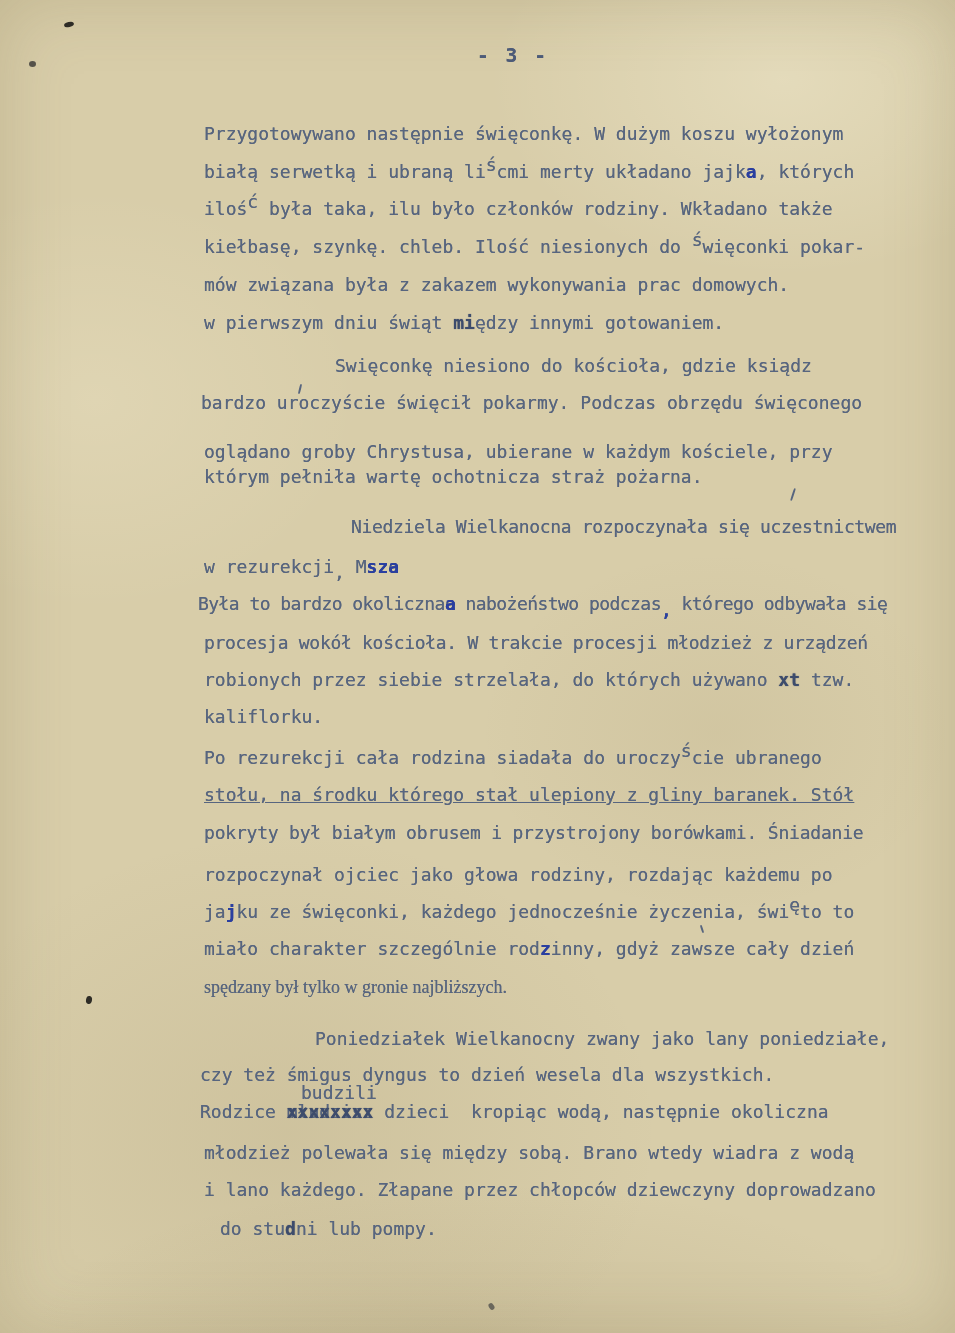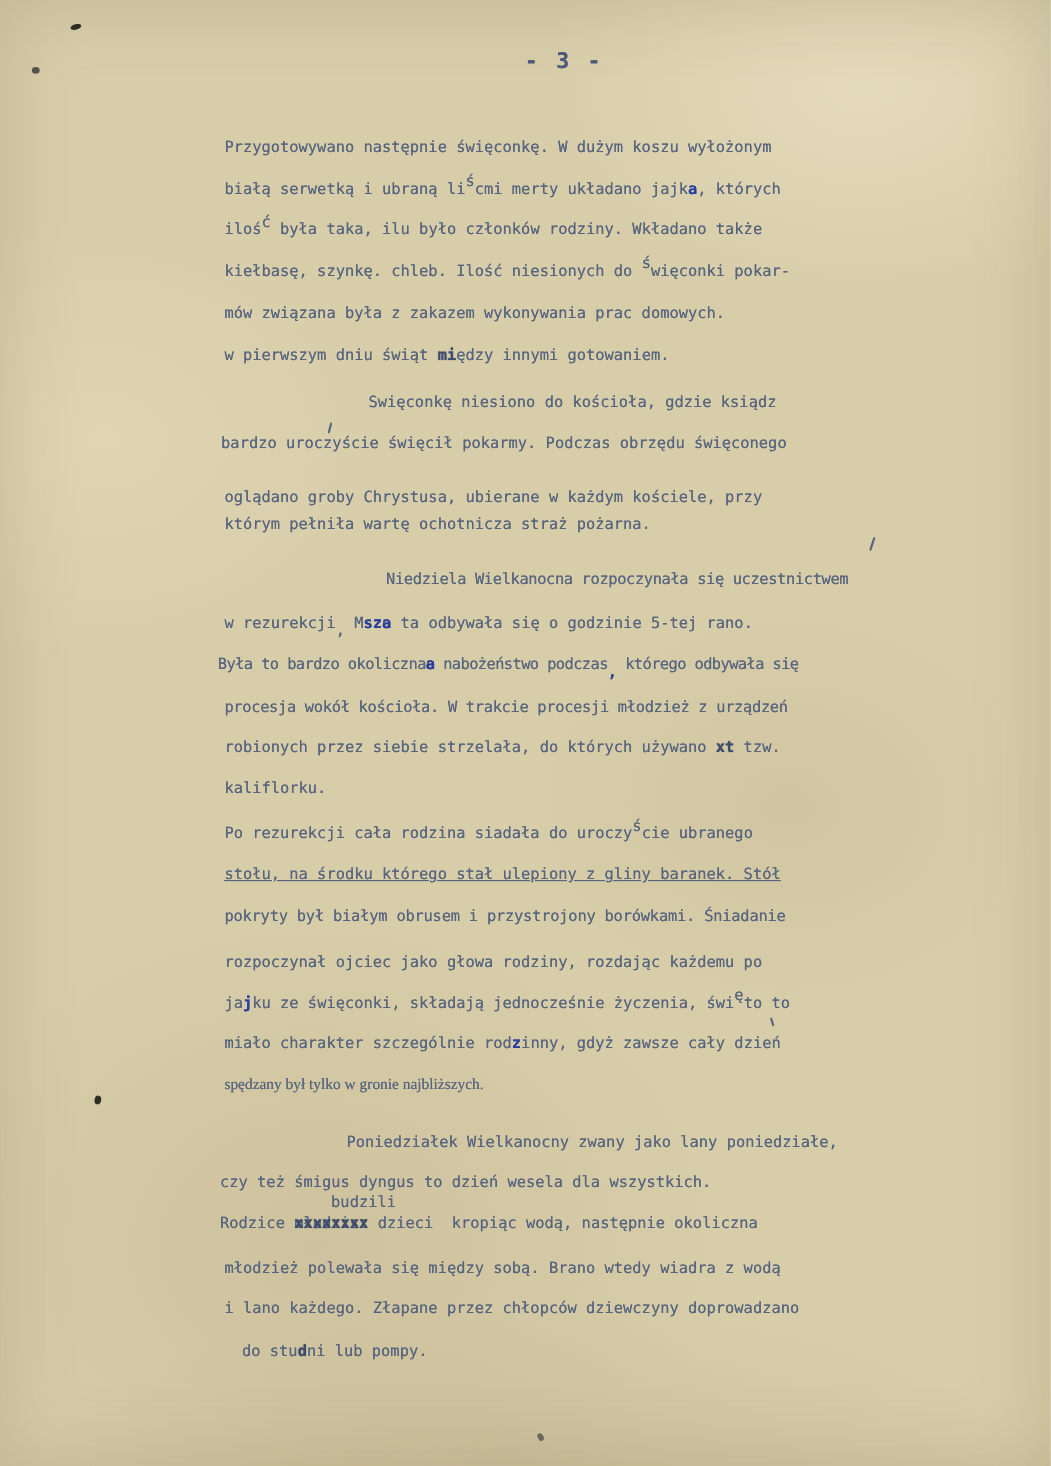--- a/index.html
+++ b/index.html
@@ -19,21 +19,21 @@
     box-shadow:inset 0 0 70px rgba(115,98,60,0.22);
   }
   .header-line{
     position:absolute;left:477px;top:44px;
     font-size:19.6px;font-weight:bold;letter-spacing:2.5px;
     color:#4d5b78;text-shadow:0 0 0.6px rgba(70,85,115,0.85);
     white-space:pre;
   }
   .line{
     position:absolute;white-space:pre;
-    font-size:14px;line-height:26px;
+    font-size:18px;line-height:26px;
     color:#57657f;text-shadow:0 0 0.6px rgba(72,88,118,0.75);
   }
   .seg{display:inline;}
   .seg-pen{color:#2a3fa0;font-weight:bold;text-shadow:0 0 0.5px rgba(35,55,150,0.9);}
   .seg-tb{color:#3d4c6c;font-weight:bold;text-shadow:0 0 1px rgba(50,65,100,0.9);}
   .seg-sup{position:relative;top:-7px;}
   .seg-low{position:relative;top:6px;}
   .seg-penlow{position:relative;top:7px;color:#2a3fa0;font-weight:bold;}
   .xout{position:relative;display:inline-block;}
   .xout .over{position:absolute;left:0;top:0;white-space:pre;}
@@ -49,30 +49,30 @@
       <div class="line" style="left: 204px; top: 159px;"><span class="seg seg-t">białą serwetką i ubraną li</span><span class="seg seg-sup">ś</span><span class="seg seg-t">cmi merty układano jajk</span><span class="seg seg-pen">a</span><span class="seg seg-t">, których</span></div>
       <div class="line" style="left: 204px; top: 196px;"><span class="seg seg-t">iloś</span><span class="seg seg-sup">ć</span><span class="seg seg-t"> była taka, ilu było członków rodziny. Wkładano także</span></div>
       <div class="line" style="left: 204px; top: 234px;"><span class="seg seg-t">kiełbasę, szynkę. chleb. Ilość niesionych do </span><span class="seg seg-sup">ś</span><span class="seg seg-t">więconki pokar-</span></div>
       <div class="line" style="left: 204px; top: 272px;"><span class="seg seg-t">mów związana była z zakazem wykonywania prac domowych.</span></div>
       <div class="line" style="left: 204px; top: 310px;"><span class="seg seg-t">w pierwszym dniu świąt </span><span class="seg seg-tb">mi</span><span class="seg seg-t">ędzy innymi gotowaniem.</span></div>
       <div class="line" style="left: 335px; top: 353px;"><span class="seg seg-t">Swięconkę niesiono do kościoła, gdzie ksiądz</span></div>
       <div class="line" style="left: 201px; top: 390px;"><span class="seg seg-t">bardzo uroczyście święcił pokarmy. Podczas obrzędu święconego</span></div>
       <div class="line" style="left: 204px; top: 427px; margin-top: 12px;"><span class="seg seg-t">oglądano groby Chrystusa, ubierane w każdym kościele, przy</span></div>
       <div class="line" style="left: 204px; top: 464px;"><span class="seg seg-t">którym pełniła wartę ochotnicza straż pożarna.</span></div>
       <div class="line" style="left: 351px; top: 514px; letter-spacing: -0.35px;"><span class="seg seg-t">Niedziela Wielkanocna rozpoczynała się uczestnictwem</span></div>
-      <div class="line" style="left: 204px; top: 554px;"><span class="seg seg-t">w rezurekcji</span><span class="seg seg-low">,</span><span class="seg seg-t"> M</span><span class="seg seg-xout xout"><span class="base">sze</span><span class="over seg-pen">sza</span></span><span class="seg seg-t"> ta odbywała się o godzinie 5-tej rano.</span></div>
+      <div class="line" style="left: 204px; top: 554px;"><span class="seg seg-t">w rezurekcji</span><span class="seg seg-low">,</span><span class="seg seg-t"> M</span><span class="seg seg-xout xout"><span class="base">sze</span><span class="over seg-pen">sza</span></span></div>
       <div class="line" style="left: 198px; top: 591px; letter-spacing: -0.55px;"><span class="seg seg-t">Była to bardzo okoliczna</span><span class="seg seg-xout xout"><span class="base">e</span><span class="over seg-pen">a</span></span><span class="seg seg-t"> nabożeństwo podczas</span><span class="seg seg-penlow">,</span><span class="seg seg-t"> którego odbywała się</span></div>
       <div class="line" style="left: 204px; top: 630px; letter-spacing: -0.3px;"><span class="seg seg-t">procesja wokół kościoła. W trakcie procesji młodzież z urządzeń</span></div>
       <div class="line" style="left: 204px; top: 667px;"><span class="seg seg-t">robionych przez siebie strzelała, do których używano </span><span class="seg seg-tb">xt</span><span class="seg seg-t"> tzw.</span></div>
       <div class="line" style="left: 204px; top: 704px;"><span class="seg seg-t">kaliflorku.</span></div>
       <div class="line" style="left: 204px; top: 745px;"><span class="seg seg-t">Po rezurekcji cała rodzina siadała do uroczy</span><span class="seg seg-sup">ś</span><span class="seg seg-t">cie ubranego</span></div>
       <div class="line" style="left: 204px; top: 782px; text-decoration: underline;"><span class="seg seg-t">stołu, na środku którego stał ulepiony z gliny baranek. Stół</span></div>
       <div class="line" style="left: 204px; top: 820px; letter-spacing: -0.2px;"><span class="seg seg-t">pokryty był białym obrusem i przystrojony borówkami. Śniadanie</span></div>
       <div class="line" style="left: 204px; top: 862px;"><span class="seg seg-t">rozpoczynał ojciec jako głowa rodziny, rozdając każdemu po</span></div>
-      <div class="line" style="left: 204px; top: 899px;"><span class="seg seg-t">ja</span><span class="seg seg-pen">j</span><span class="seg seg-t">ku ze święconki, składają jednocześnie życzenia, świ</span><span class="seg seg-sup">ę</span><span class="seg seg-t">to to</span></div>
+      <div class="line" style="left: 204px; top: 899px;"><span class="seg seg-t">ja</span><span class="seg seg-pen">j</span><span class="seg seg-t">ku ze święconki, każdego jednocześnie życzenia, świ</span><span class="seg seg-sup">ę</span><span class="seg seg-t">to to</span></div>
       <div class="line" style="left: 204px; top: 936px;"><span class="seg seg-t">miało charakter szczególnie rod</span><span class="seg seg-pen">z</span><span class="seg seg-t">inny, gdyż zawsze cały dzień</span></div>
       <div class="line" style="left: 204px; top: 974px; font-family: Liberation Serif, serif;"><span class="seg seg-t">spędzany był tylko w gronie najbliższych.</span></div>
       <div class="line" style="left: 315px; top: 1026px;"><span class="seg seg-t">Poniedziałek Wielkanocny zwany jako lany poniedziałe,</span></div>
       <div class="line" style="left: 200px; top: 1062px;"><span class="seg seg-t">czy też śmigus dyngus to dzień wesela dla wszystkich.</span></div>
       <div class="line" style="left: 301px; top: 1080px;"><span class="seg seg-t">budzili</span></div>
       <div class="line" style="left: 200px; top: 1099px;"><span class="seg seg-t">Rodzice </span><span class="seg seg-xout xout"><span class="base">młudzisz</span><span class="over seg-tb">xxxxxxxx</span></span><span class="seg seg-t"> dzieci  kropiąc wodą, następnie okoliczna</span></div>
       <div class="line" style="left: 204px; top: 1140px;"><span class="seg seg-t">młodzież polewała się między sobą. Brano wtedy wiadra z wodą</span></div>
       <div class="line" style="left: 204px; top: 1177px;"><span class="seg seg-t">i lano każdego. Złapane przez chłopców dziewczyny doprowadzano</span></div>
       <div class="line" style="left: 220px; top: 1216px;"><span class="seg seg-t">do stu</span><span class="seg seg-tb">d</span><span class="seg seg-t">ni lub pompy.</span></div>
     </div>

